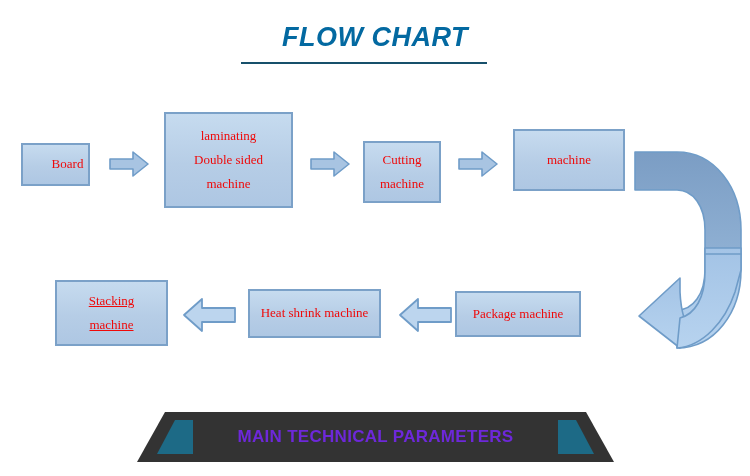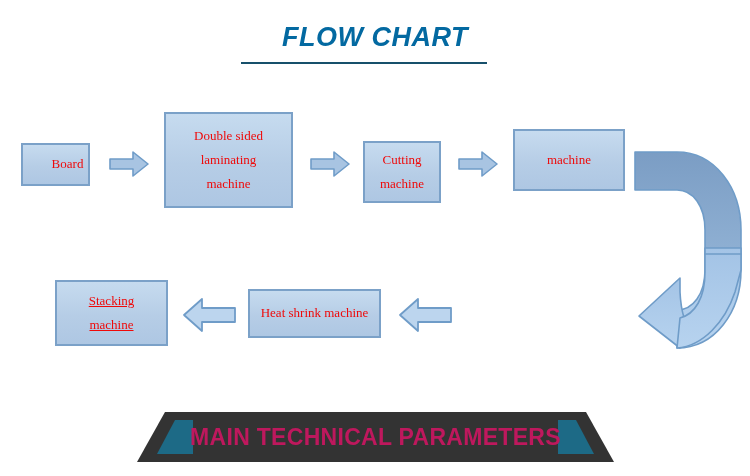--- a/index.html
+++ b/index.html
@@ -93,22 +93,22 @@
     position: absolute;
     left: 0;
     top: 0;
     width: 477px;
     height: 50px;
     display: flex;
     align-items: center;
     justify-content: center;
     font-family: "Liberation Sans", sans-serif;
     font-weight: bold;
-    font-size: 23px;
-    color: #be185d;
+    font-size: 17px;
+    color: #6d28d9;
     letter-spacing: 0.3px;
     text-align: right;
   }
 </style>
 </head>
 <body>
 
 <div id="page">
 
   <div class="title">FLOW CHART</div>
@@ -118,22 +118,22 @@
     <span>Board</span>
   </div>
 
   <div class="arrow arr-1">
     <svg width="40" height="28" viewBox="0 0 40 28">
       <path d="M1,9 L24,9 L24,2 L39,14 L24,26 L24,19 L1,19 Z" fill="#a8c4e2" stroke="#6f9cc8" stroke-width="1.6" stroke-linejoin="round"></path>
     </svg>
   </div>
 
   <div class="pbox box-laminating">
+    <span>laminating</span>
     <span>Double sided</span>
-    <span>laminating</span>
     <span>machine</span>
   </div>
 
   <div class="arrow arr-2">
     <svg width="40" height="28" viewBox="0 0 40 28">
       <path d="M1,9 L24,9 L24,2 L39,14 L24,26 L24,19 L1,19 Z" fill="#a8c4e2" stroke="#6f9cc8" stroke-width="1.6" stroke-linejoin="round"></path>
     </svg>
   </div>
 
   <div class="pbox box-cutting">
@@ -171,20 +171,23 @@
                C60,160 72,144 72,120 L72,98 Z
                M44,198 L44,160 L44,198 Z" fill="url(#uturnBot)" stroke="#6f9cc8" stroke-width="1.6" stroke-linejoin="round"></path>
 
       <path d="M47,142 L47,128 L6,166 L47,198 L47,184 L60,184
                C52,176 48,162 47,142 Z" fill="url(#uturnBot)" stroke="#6f9cc8" stroke-width="1.6" stroke-linejoin="round"></path>
       <path d="M44,198 C70,196 92,172 102,142 L108,120 L108,104 L72,104
                L72,122 C72,148 62,164 47,168 Z" fill="url(#uturnBot)" stroke="#6f9cc8" stroke-width="1.6" stroke-linejoin="round"></path>
     </svg>
   </div>
 
+  <div class="pbox box-package">
+    <span>Package machine</span>
+  </div>
 
   <div class="arrow arr-big-1">
     <svg width="54" height="36" viewBox="0 0 54 36">
       <path d="M53,11 L20,11 L20,2 L2,18 L20,34 L20,25 L53,25 Z" fill="#bcd5ee" stroke="#6f9cc8" stroke-width="1.8" stroke-linejoin="round"></path>
     </svg>
   </div>
 
   <div class="pbox box-heat">
     <span>Heat shrink machine</span>
   </div>

